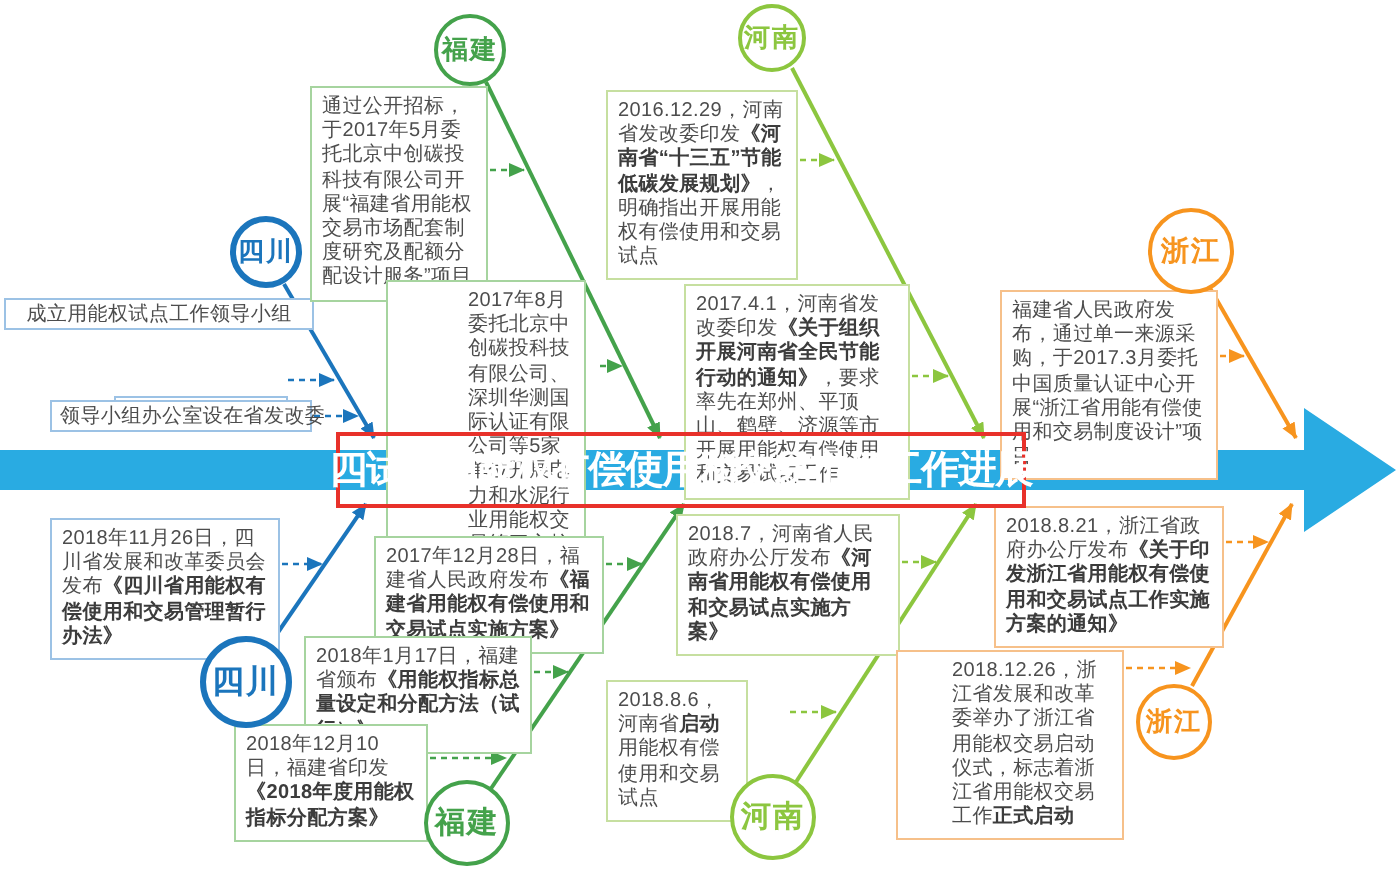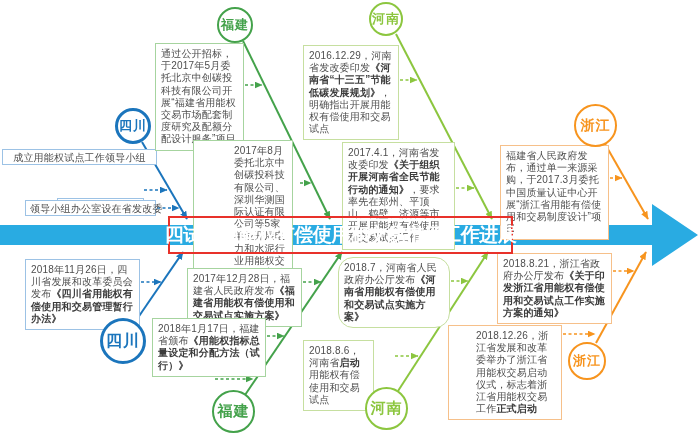--- a/index.html
+++ b/index.html
@@ -117,22 +117,25 @@
   <div class="box b-sichuan" style="left:25px;top:259px;width:115px;min-height:49px;">
     <span>2018年11月26日，四川省发展和改革委员会发布</span><span class="bd">《四川省用能权有偿使用和交易管理暂行办法》</span>
   </div>
 
   <div class="box b-fujian" style="left:187px;top:268px;width:115px;min-height:50px;">
     <span>2017年12月28日，福建省人民政府发布</span><span class="bd">《福建省用能权有偿使用和交易试点实施方案》</span>
   </div>
   <div class="box b-fujian" style="left:152px;top:318px;width:114px;min-height:38px;">
     <span>2018年1月17日，福建省颁布</span><span class="bd">《用能权指标总量设定和分配方法（试行）》</span>
   </div>
+  <div class="box b-fujian" style="left:117px;top:362px;width:97px;min-height:38px;">
+    <span>2018年12月10日，福建省印发</span><span class="bd">《2018年度用能权指标分配方案》</span>
+  </div>
 
-  <div class="box b-henan" style="left:338px;top:257px;width:112px;min-height:54px;border-radius:15px;">
+  <div class="box b-henan" style="left:338px;top:257px;width:112px;min-height:54px;">
     <span>2018.7，河南省人民政府办公厅发布</span><span class="bd">《河南省用能权有偿使用和交易试点实施方案》</span>
   </div>
   <div class="box b-henan" style="left:303px;top:340px;width:71px;min-height:38px;">
     <span>2018.8.6，河南省</span><span class="bd">启动</span><span>用能权有偿使用和交易试点</span>
   </div>
 
   <div class="box b-zhejiang" style="left:497px;top:253px;width:115px;min-height:60px;">
     <span>2018.8.21，浙江省政府办公厅发布</span><span class="bd">《关于印发浙江省用能权有偿使用和交易试点工作实施方案的通知》</span>
   </div>
   <div class="box b-zhejiang" style="left:448px;top:325px;width:114px;min-height:61px;padding-left:27px;">

